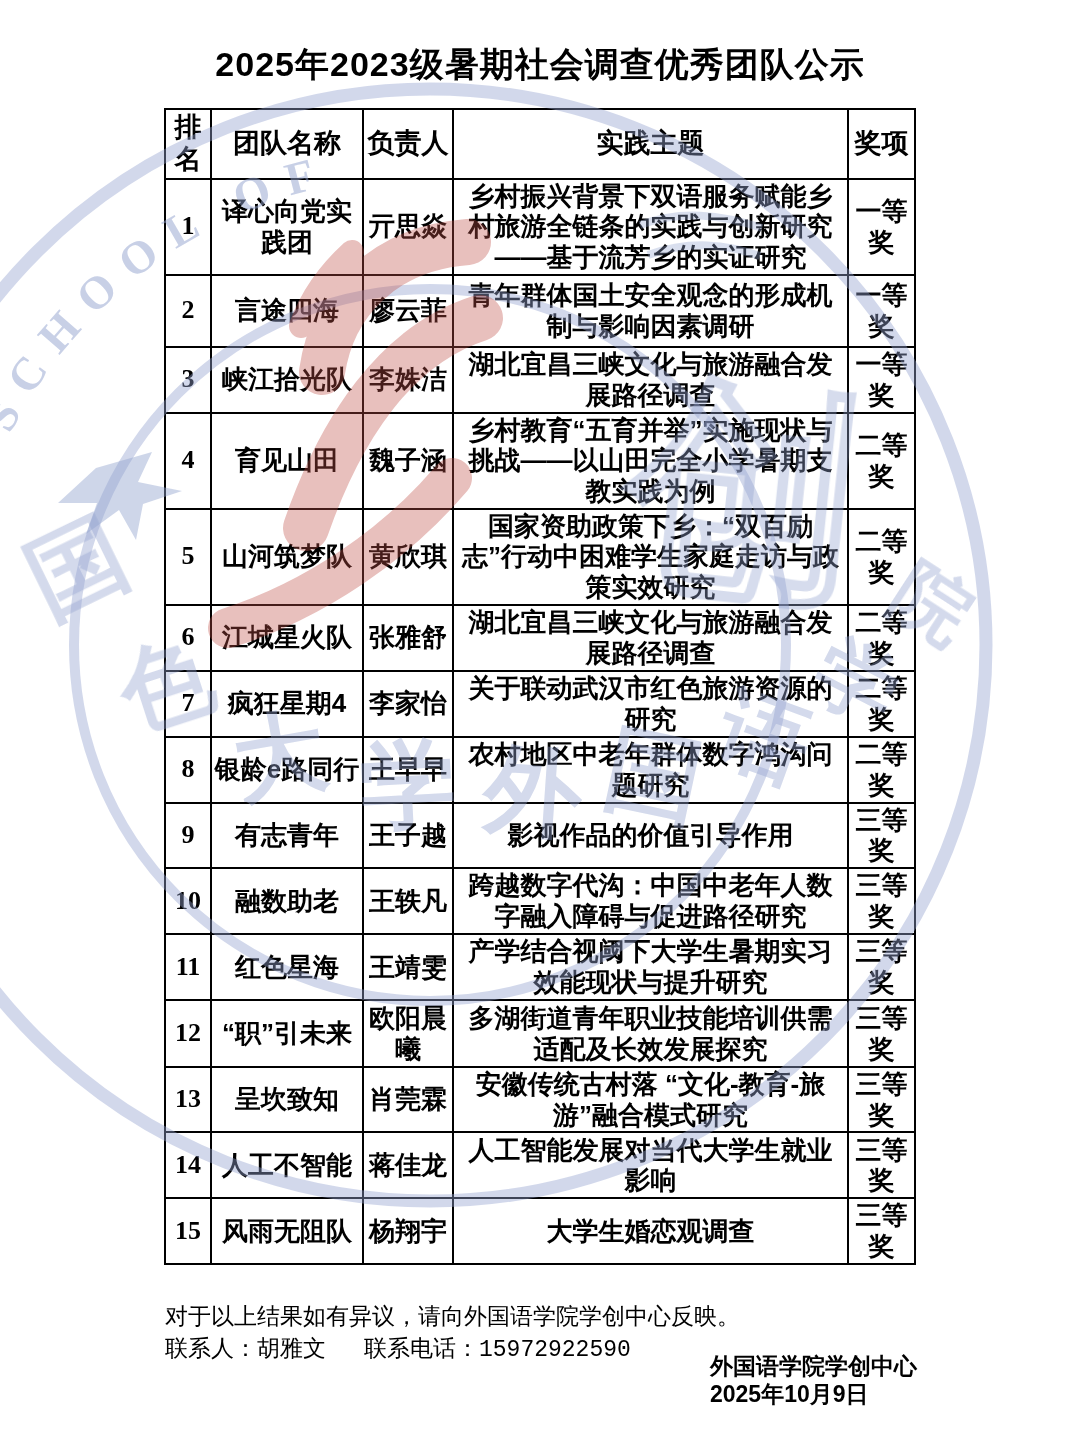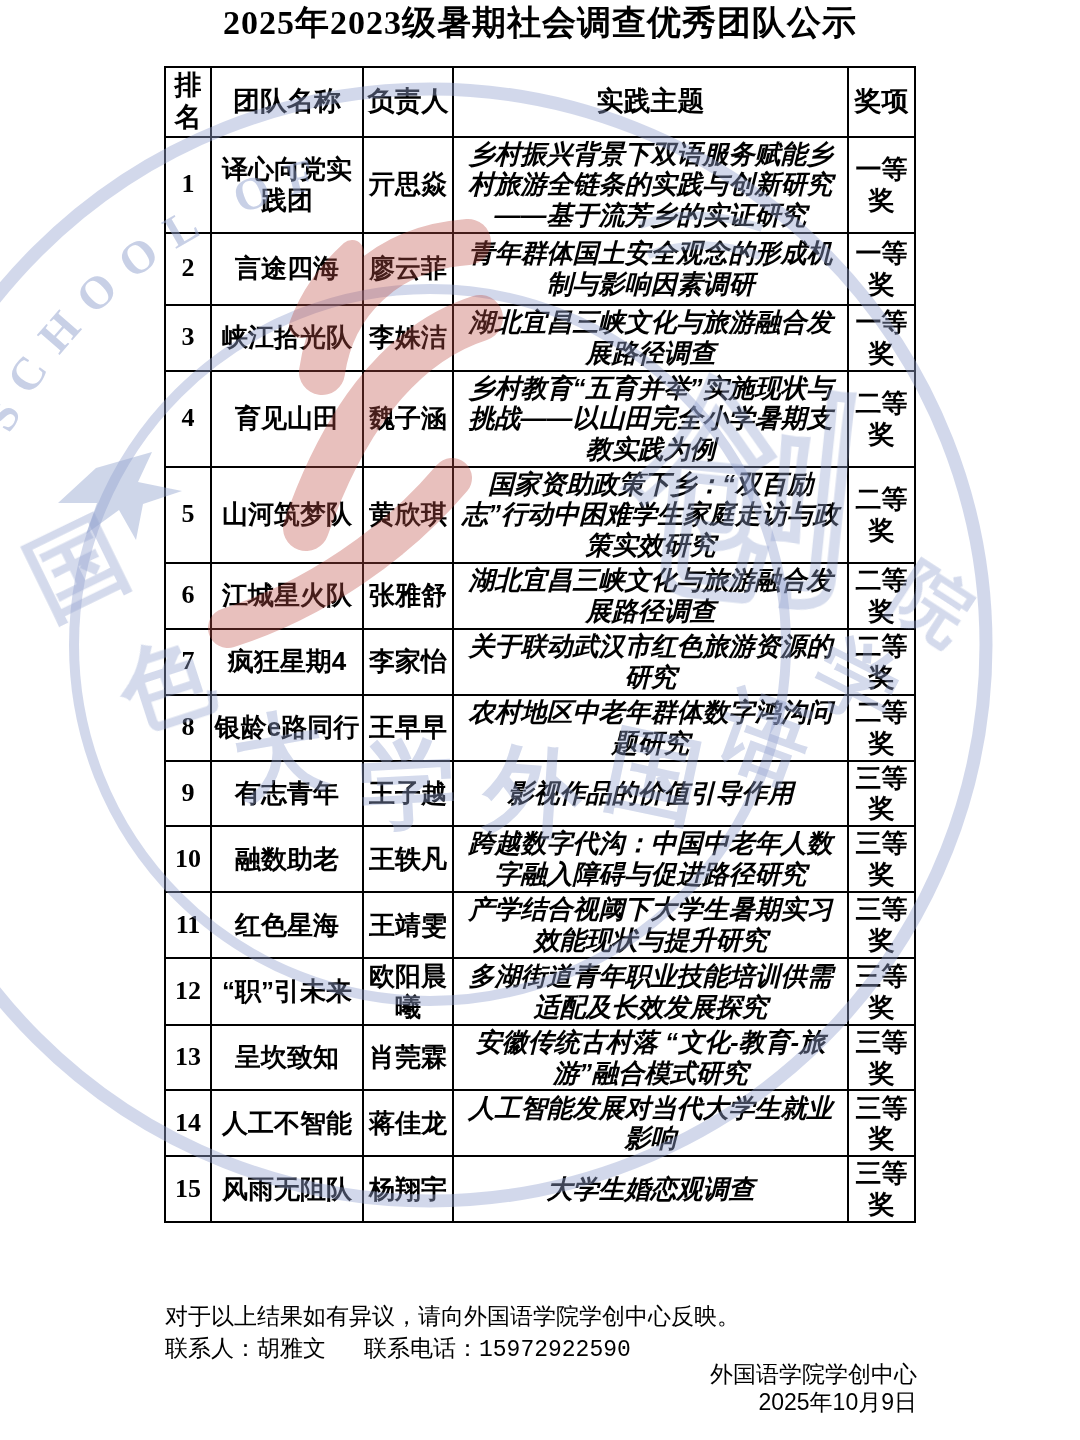--- a/index.html
+++ b/index.html
@@ -2,50 +2,50 @@
 <html><head>
 <meta charset="utf-8">
 <style>
   html,body{margin:0;padding:0;}
   body{
     width:1080px;height:1440px;position:relative;background:#ffffff;
     font-family:"Liberation Sans",sans-serif;color:#000;overflow:hidden;
   }
   .content{position:absolute;inset:0;z-index:1;}
   .page-title{
-    margin:0;text-align:center;
-    font-family:Liberation Serif, serif;font-weight:bold;font-size:34px;
+    margin:0;padding-top:42px;text-align:center;
+    font-family:Liberation Sans, sans-serif;font-weight:bold;font-size:34px;
     letter-spacing:1px;
   }
   table.award-table{
     border-collapse:collapse;table-layout:fixed;width:750px;margin:20px auto 0 auto;
   }
   .award-table th,.award-table td{
     border:2.4px solid #000;background:transparent;
     font-weight:bold;text-align:center;vertical-align:middle;
     font-size:26px;line-height:1.18;padding:1px 2px;word-break:break-all;
   }
   .award-table th{font-size:27px;height:56px;padding:2px 1px;}
   .rank-cell{font-family:"Liberation Serif",serif;font-size:31px;}
-  .theme-cell{padding:1px 0;font-style:italic;}
+  .theme-cell{padding:1px 0;}
   .theme-left{text-align:left;border-radius:27px;}
   .r1 td{height:80px}.r2 td{height:68px}.r3 td{height:62px}
   .r4 td{height:88px}.r5 td{height:88px}.r6 td{height:62px}
   .r7 td{height:62px}.r8 td{height:62px}.r9 td{height:61px}
   .r10 td{height:62px}.r11 td{height:62px}.r12 td{height:63px}
   .r13 td{height:58px}.r14 td{height:62px}.r15 td{height:58px}
   .footer-left{
     position:absolute;left:165px;top:1302px;font-size:23px;line-height:32px;
     font-weight:400;
     font-family:Liberation Mono, monospace;
   }
   .footer-left .phone{margin-left:38px;margin-top:30px;}
   .footer-right{
-    position:absolute;right:163px;top:1352px;text-align:right;
-    font-size:23px;line-height:28px;font-weight:400;margin-top:8px;
+    position:absolute;right:163px;top:1352px;
+    font-size:23px;line-height:28px;font-weight:700;
   }
   .wm{position:absolute;inset:0;z-index:2;pointer-events:none;}
   .wm text{font-family:"Liberation Serif","DejaVu Serif",serif;}
 </style>
 </head>
 <body>
 
 <div class="content">
 
   <h1 class="page-title">2025年2023级暑期社会调查优秀团队公示</h1>

